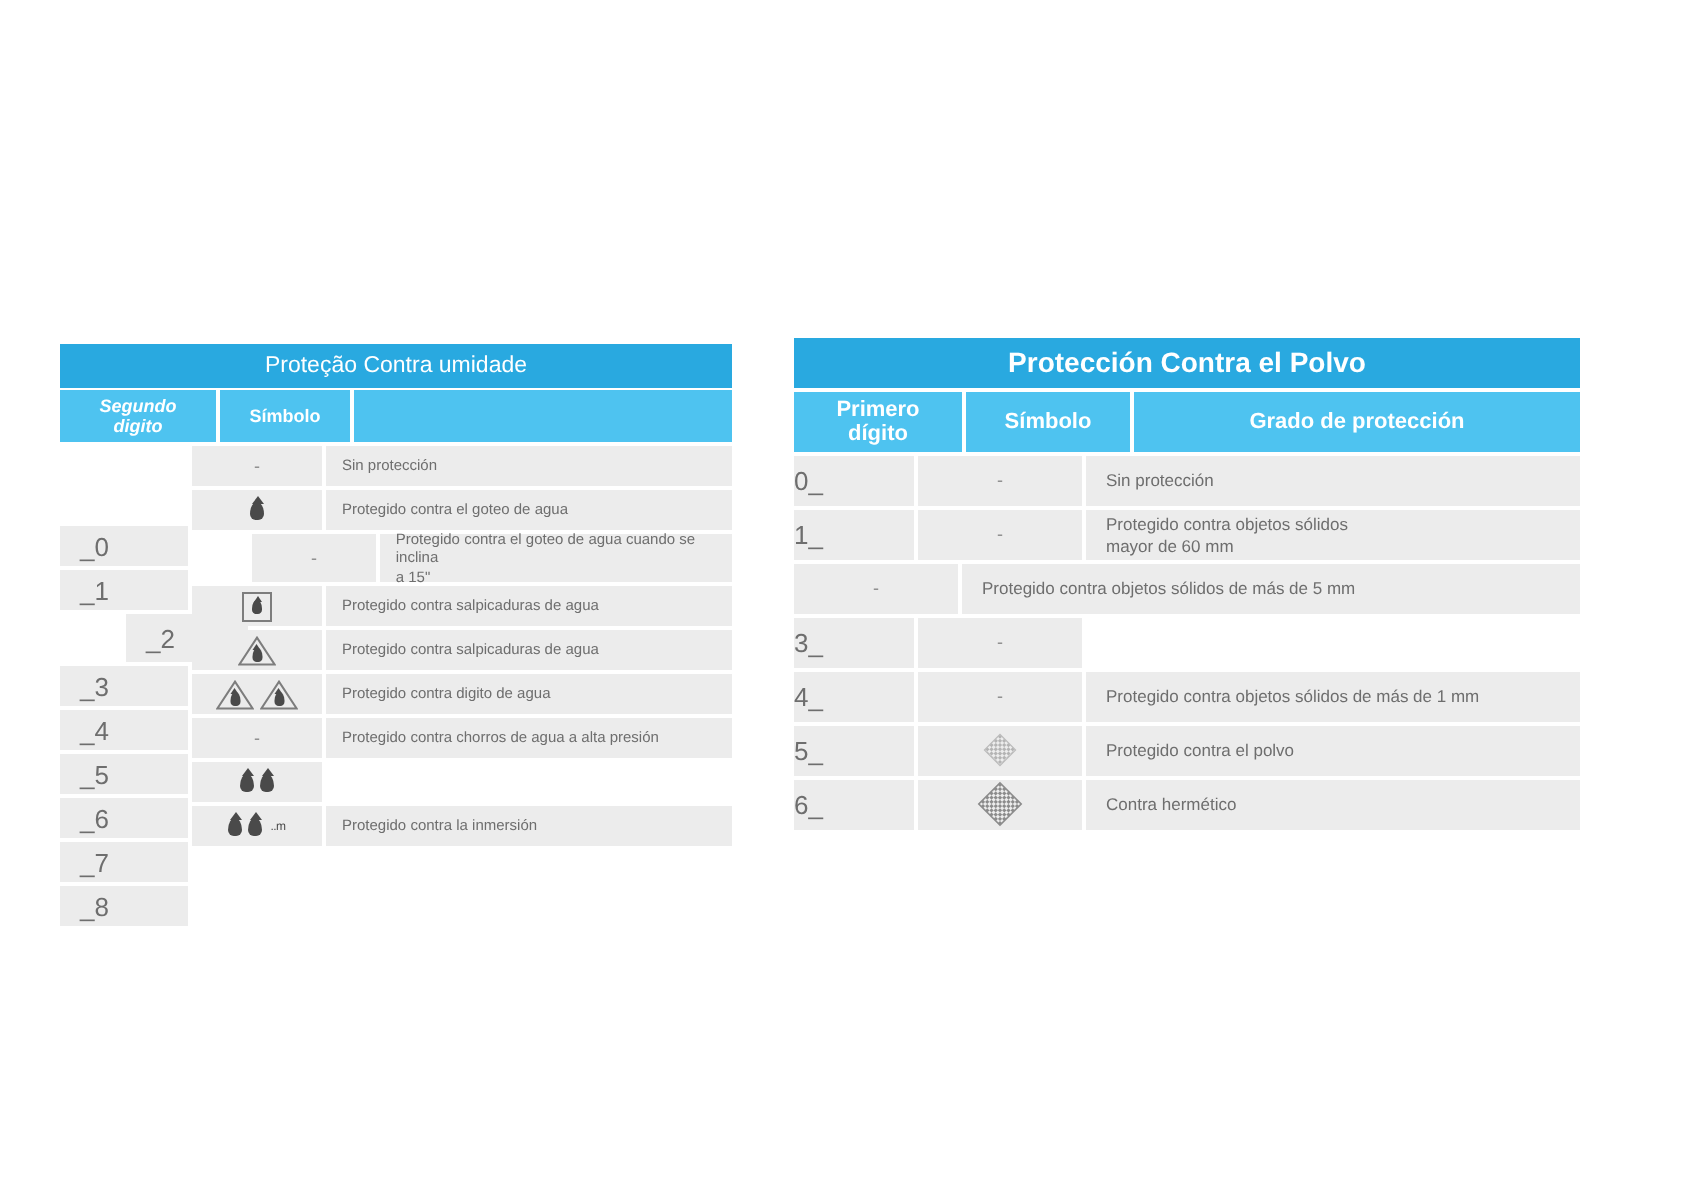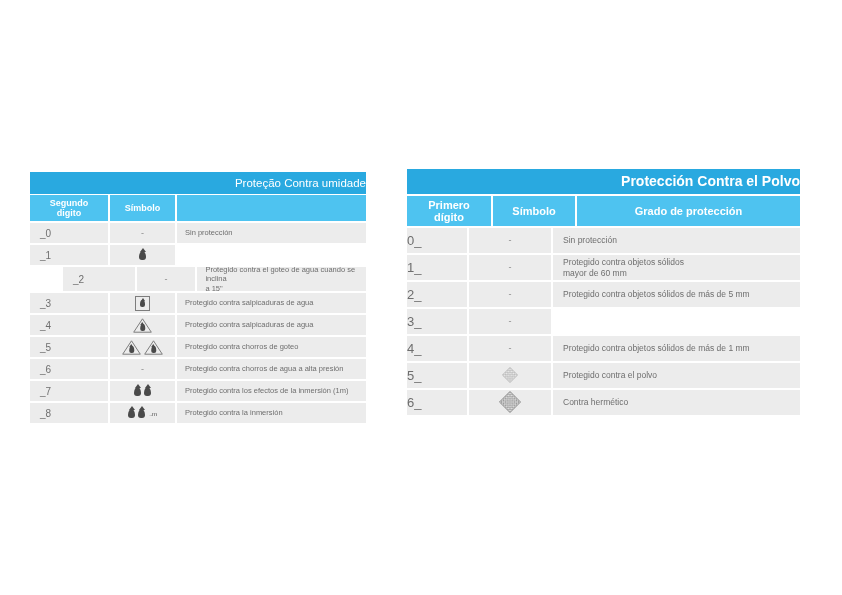--- a/index.html
+++ b/index.html
@@ -17,21 +17,21 @@
 
   .page { position: absolute; inset: 0; }
 
   
   .ip-table {
     position: absolute;
     box-sizing: border-box;
   }
   .tbl-title {
     color: #ffffff;
-    text-align: right;
+    text-align: center;
     background: #29a9e0;
     box-sizing: border-box;
     white-space: nowrap;
     overflow: hidden;
   }
   .tbl-head {
     display: flex;
     box-sizing: border-box;
     background: #ffffff;
   }
@@ -70,34 +70,34 @@
     top: 172px;
     width: 336px;
   }
   #tbl-humidity .tbl-title {
     height: 22px;
     line-height: 22px;
     font-size: 11.5px;
   }
   #tbl-humidity .tbl-head { height: 27px; padding-top: 1px; }
   #tbl-humidity .hcell { height: 26px; font-size: 9px; font-weight: bold; }
-  #tbl-humidity .hcell.h-digit { width: 78px; }
+  #tbl-humidity .hcell.h-digit { width: 78px; font-style: italic; }
   #tbl-humidity .hcell.h-sym   { width: 65px; }
   #tbl-humidity .hcell.h-desc  { flex: 1 1 auto; }
   #tbl-humidity .row { height: 22px; padding-top: 2px; }
   #tbl-humidity .row .cell { height: 20px; font-size: 7.5px; }
-  #tbl-humidity .cell.c-digit { width: 78px; padding-left: 10px; font-size: 10px; }
+  #tbl-humidity .cell.c-digit { width: 64px; padding-left: 10px; font-size: 13px; margin-top: 40px; }
   #tbl-humidity .cell.c-sym   { width: 65px; }
   #tbl-humidity .cell.c-desc  { flex: 1 1 auto; padding-left: 8px; padding-right: 4px; line-height: 1.25; }
   #tbl-humidity .row.tall { height: 26px; padding-left: 33px; }
   #tbl-humidity .row.tall .cell { height: 24px; }
 
   
   #tbl-dust {
-    left: 407px;
+    left: 397px;
     top: 169px;
     width: 393px;
   }
   #tbl-dust .tbl-title {
     height: 25px;
     line-height: 25px;
     font-size: 14px;
     font-weight: bold;
   }
   #tbl-dust .tbl-head { height: 32px; padding-top: 2px; }
@@ -224,20 +224,25 @@
         </span>
       </div>
     </div>
 
     <div class="row">
       <div class="cell c-digit">_1</div>
       <div class="cell c-sym">
         <span class="sym-wrap">
             <span class="drop"></span>
           </span>
+      </div>
+      <div class="cell c-desc">
+        <span>
+          <span class="desc-line">Protegido contra el goteo de agua</span>
+        </span>
       </div>
     </div>
 
     <div class="row tall">
       <div class="cell c-digit">_2</div>
       <div class="cell c-sym">
         <span class="sym-dash">-</span>
       </div>
       <div class="cell c-desc">
         <span>
@@ -291,21 +296,21 @@
           <span class="drop-tri">
             <svg class="tri" viewBox="0 0 19 15">
               <polygon points="9.5,0.8 18.3,14.2 0.7,14.2" fill="none" stroke="#7d7d7d" stroke-width="1"></polygon>
             </svg>
             <span class="inner-drop drop sm"></span>
           </span>
         </span>
       </div>
       <div class="cell c-desc">
         <span>
-          <span class="desc-line">Protegido contra chorros de goteo</span>
+          <span class="desc-line">Protegido contra digito de agua</span>
         </span>
       </div>
     </div>
 
     <div class="row">
       <div class="cell c-digit">_6</div>
       <div class="cell c-sym">
         <span class="sym-dash">-</span>
       </div>
       <div class="cell c-desc">
@@ -314,25 +319,20 @@
         </span>
       </div>
     </div>
 
     <div class="row">
       <div class="cell c-digit">_7</div>
       <div class="cell c-sym">
         <span class="sym-wrap">
           <span class="drop"></span>
             <span class="drop"></span>
-        </span>
-      </div>
-      <div class="cell c-desc">
-        <span>
-          <span class="desc-line">Protegido contra los efectos de la inmersión (1m)</span>
         </span>
       </div>
     </div>
 
     <div class="row">
       <div class="cell c-digit">_8</div>
       <div class="cell c-sym">
         <span class="sym-wrap">
           <span class="drop"></span>
             <span class="drop"></span>
@@ -383,21 +383,20 @@
       </div>
       <div class="cell c-desc">
         <span>
           <span class="desc-line">Protegido contra objetos sólidos</span>
           <span class="desc-line">mayor de 60 mm</span>
         </span>
       </div>
     </div>
 
     <div class="row">
-      <div class="cell c-digit">2_</div>
       <div class="cell c-sym">
         <span class="sym-dash">-</span>
       </div>
       <div class="cell c-desc">
         <span>
           <span class="desc-line">Protegido contra objetos sólidos de más de 5 mm</span>
         </span>
       </div>
     </div>
 

